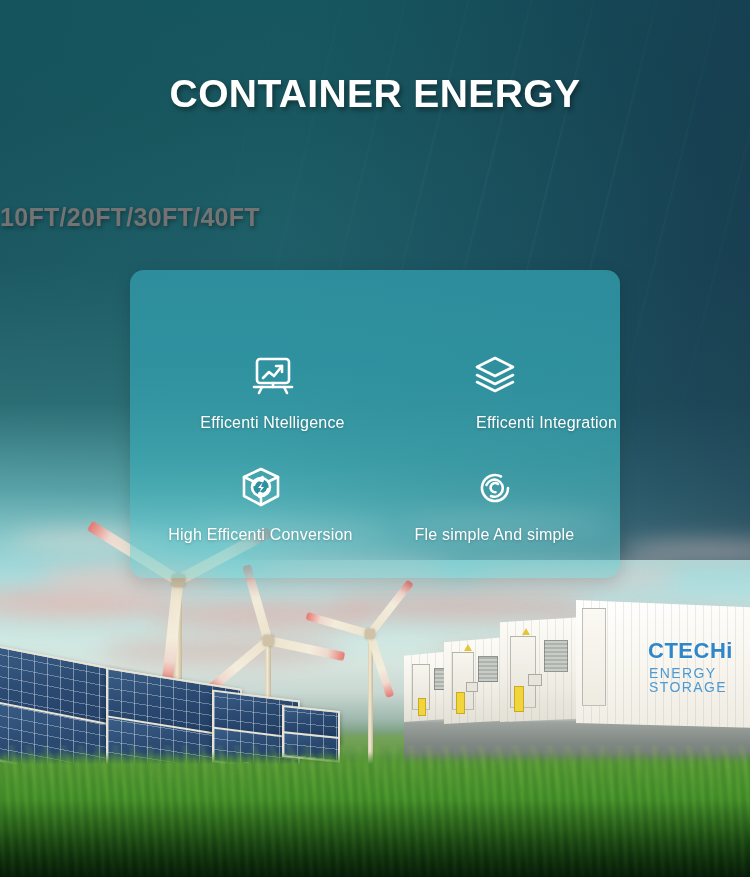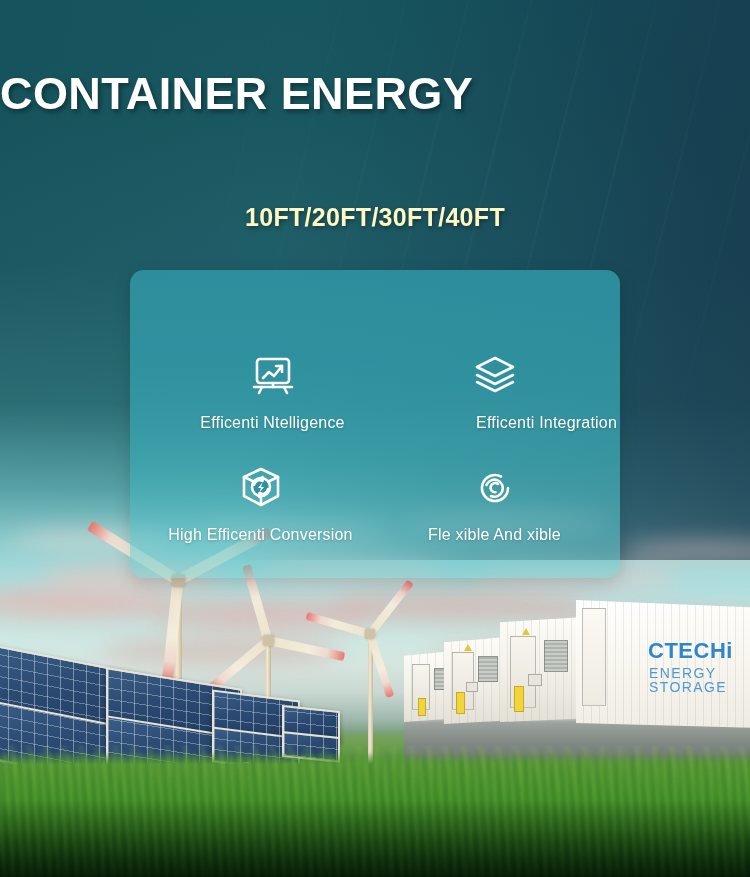--- a/index.html
+++ b/index.html
@@ -261,35 +261,34 @@
     letter-spacing: 1.4px;
     line-height: 1;
     font-weight: 400;
   }
 
   
   .headline {
     position: absolute;
     left: 0; top: 68px;
     width: 750px;
-    text-align: left;
+    text-align: center;
     color: #fff;
-    font-size: 45px;
+    font-size: 39px;
     font-weight: 700;
     line-height: 51px;
     letter-spacing: .4px;
     text-shadow: 2px 3px 5px rgba(0,0,0,.40);
   }
   .headline .ln { display: block; }
   .subtitle {
     position: absolute;
     left: 0; top: 203px;
     width: 750px;
-    text-align: center;
-    color: #fef9c3;
+    color: #737373;
     font-size: 25px;
     font-weight: 700;
     letter-spacing: .3px;
     text-shadow: 1px 2px 4px rgba(0,0,0,.38);
   }
 
   
   .adv-card {
     position: absolute;
     left: 130px; top: 270px;
@@ -510,18 +509,18 @@
           <div class="feat-label">High Efficenti Conversion</div>
         </div>
         <div class="feat feat-3">
           <div class="feat-icon">
             <svg width="48" height="48" viewBox="0 0 48 48">
        <path d="M30 13.5 A13 13 0 1 0 37 25" fill="none" stroke="#ffffff" stroke-width="2.6" stroke-linecap="round" stroke-linejoin="round"></path>
        <path d="M20 33 A8.5 8.5 0 1 0 15.5 22" fill="none" stroke="#ffffff" stroke-width="2.6" stroke-linecap="round" stroke-linejoin="round"></path>
        <path d="M27 21 A4.6 4.6 0 1 0 24.5 29.2" fill="none" stroke="#ffffff" stroke-width="2.6" stroke-linecap="round" stroke-linejoin="round"></path>
      </svg>
           </div>
-          <div class="feat-label">Fle xible And xible</div>
+          <div class="feat-label">Fle simple And simple</div>
         </div>
       </div>
   </div>
 
 </div>
 
 </body></html>

